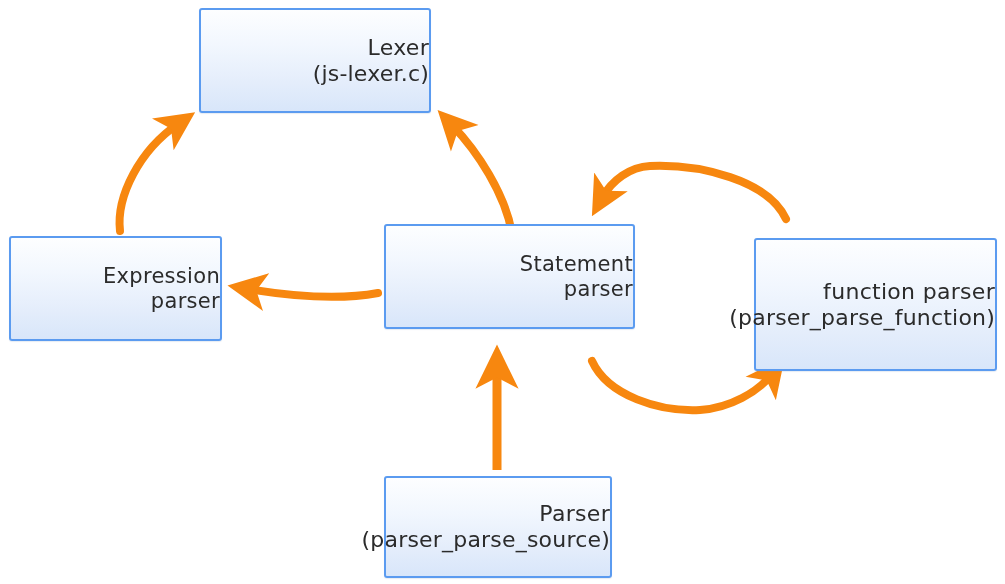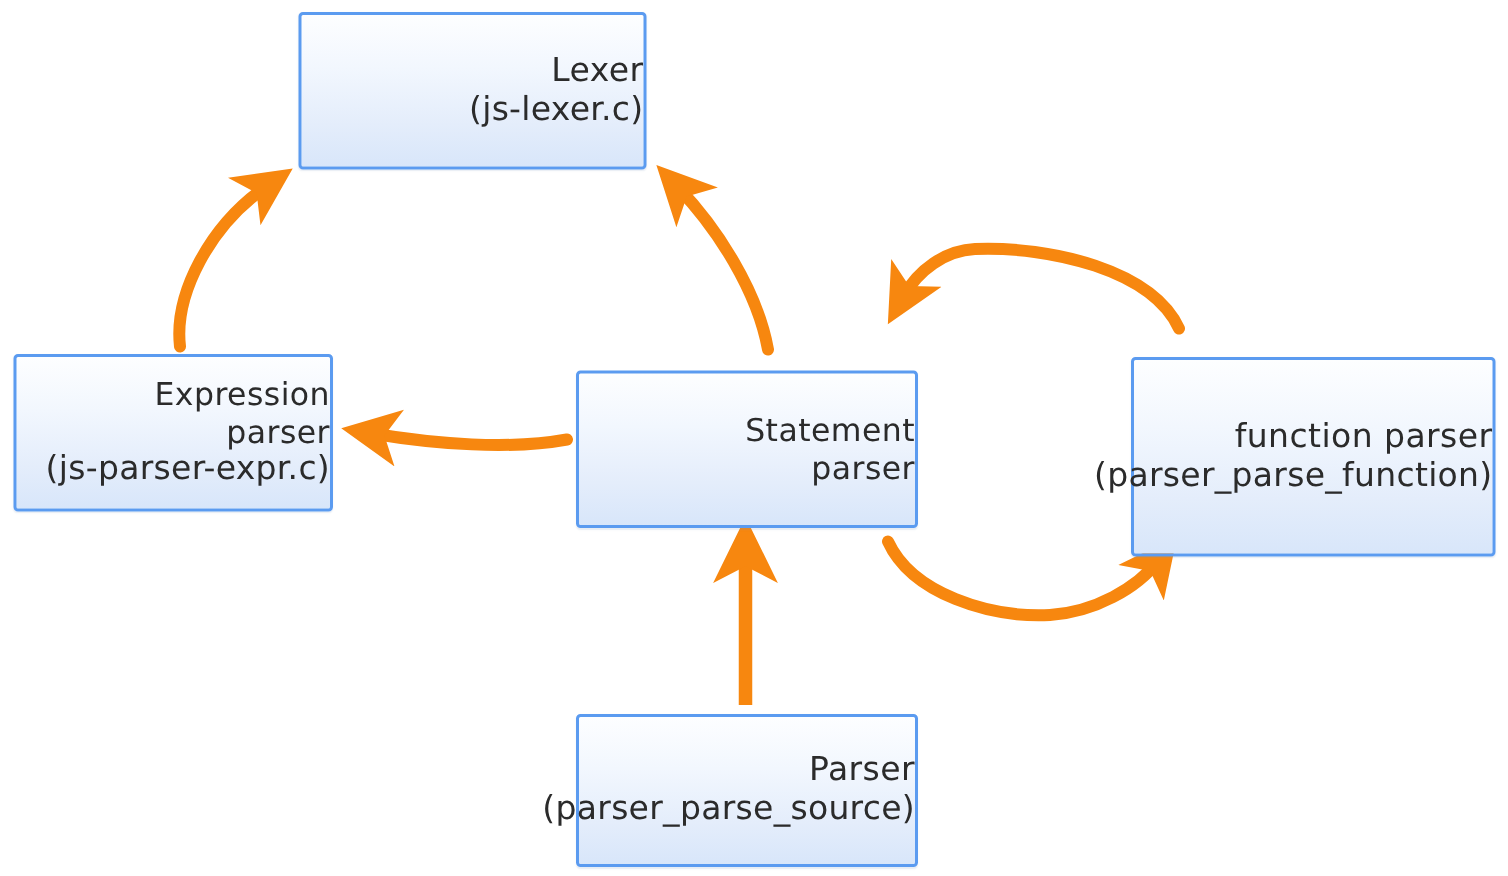--- a/index.html
+++ b/index.html
@@ -78,24 +78,23 @@
   </svg>
 
   <div class="node" style="left:199px; top:8px; width:232px; height:105px;">
     <div class="line-main">Lexer</div>
     <div class="line-sub">(js-lexer.c)</div>
   </div>
 
   <div class="node two-line" style="left:9px; top:236px; width:213px; height:105px;">
     <div class="line-main">Expression</div>
     <div class="line-main">parser</div>
-    <div class="line-sub">(js-parser-expr.c)</div>
   </div>
 
-  <div class="node two-line" style="left:384px; top:247px; width:228px; height:105px;">
+  <div class="node two-line" style="left:384px; top:224px; width:251px; height:105px;">
     <div class="line-main">Statement</div>
     <div class="line-main">parser</div>
   </div>
 
   <div class="node" style="left:754px; top:238px; width:243px; height:133px;">
     <div class="line-main">function parser</div>
     <div class="line-sub">(parser_parse_function)</div>
   </div>
 
   <div class="node" style="left:384px; top:476px; width:228px; height:102px;">

